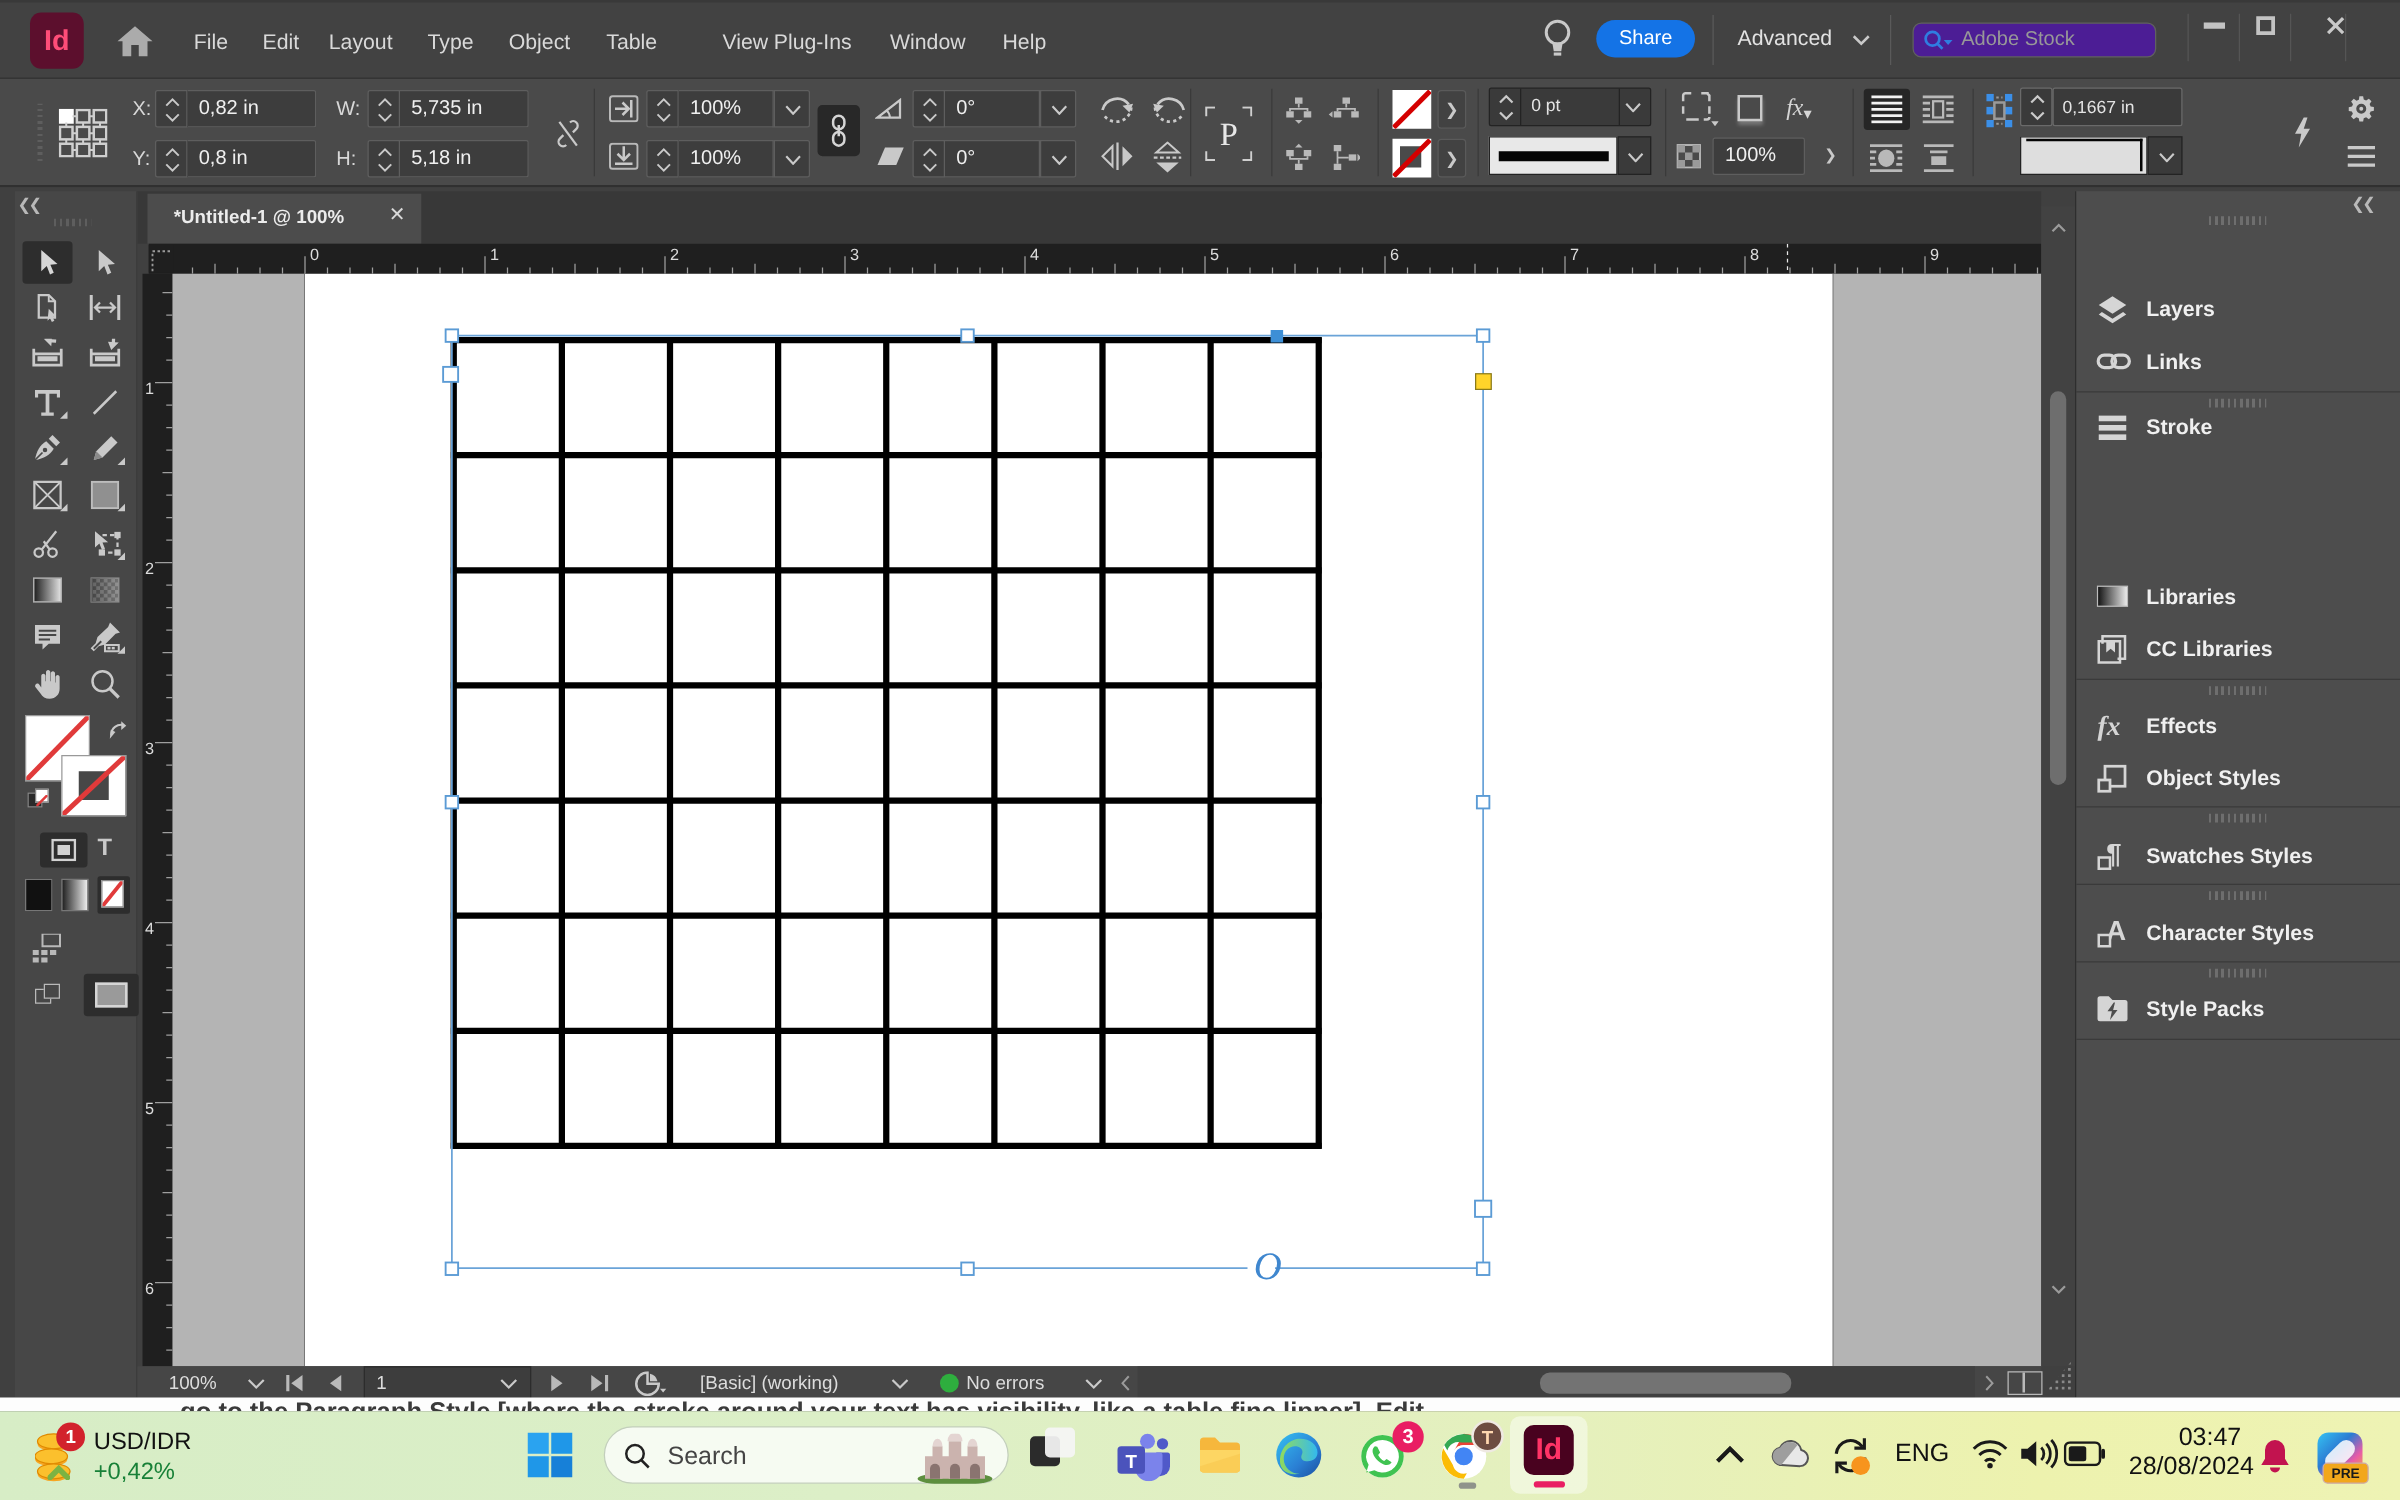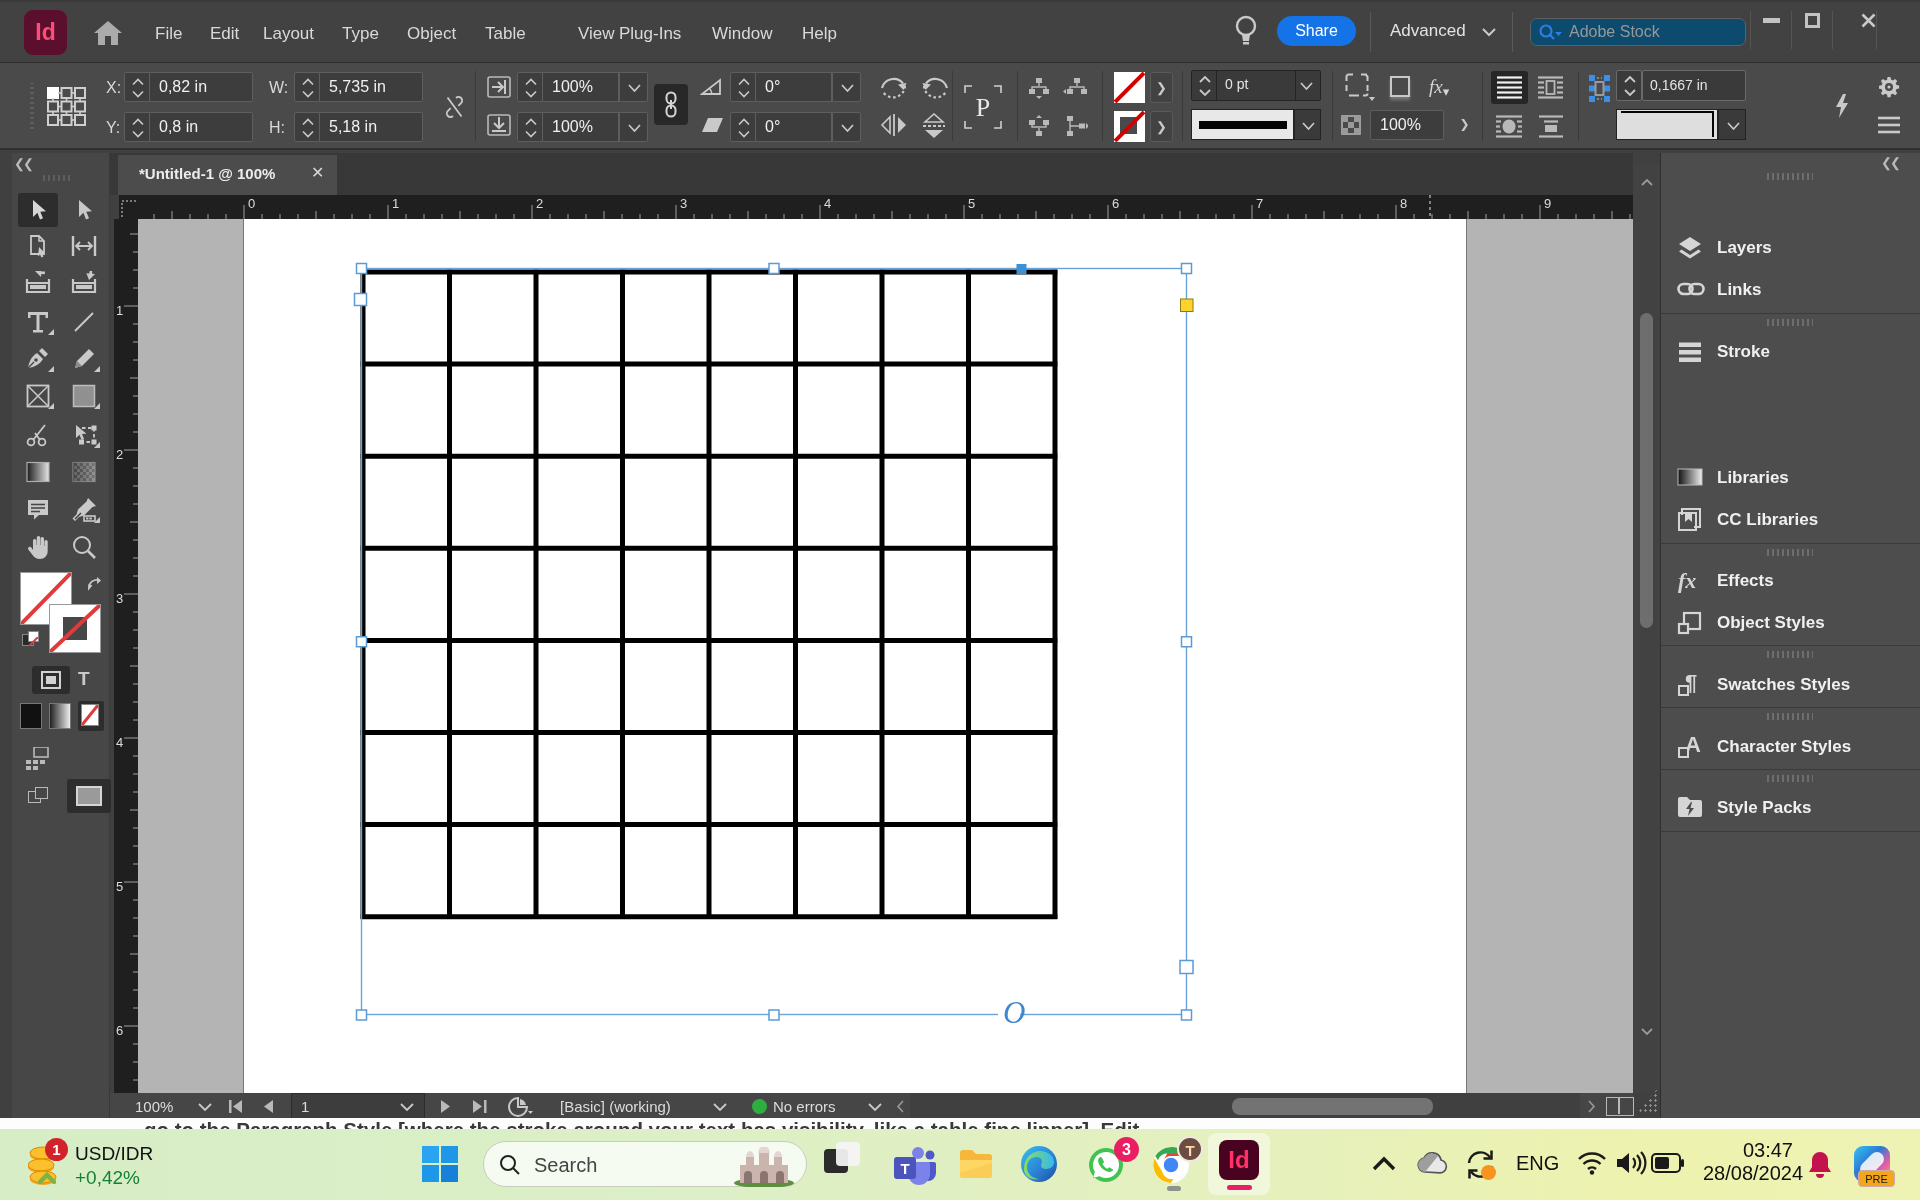--- a/index.html
+++ b/index.html
@@ -66,21 +66,21 @@
       <path d="M8 20 L16 20 L15 26 L9 26 Z" fill="#c9c9c9"></path>
       <rect x="9" y="27" width="6" height="2.5" fill="#c9c9c9"></rect>
     </svg>
   <div class="abs" style="left:1277px;top:14px;width:79px;height:30px;background:#1473e6;border-radius:15px;color:#fff;font-size:16px;text-align:center;line-height:29px">Share</div>
   <div class="abs" style="left:1370px;top:10px;width:1px;height:40px;background:#5a5a5a"></div>
   <div class="abs" style="left:1390px;top:19px;color:#e2e2e2;font-size:17px">Advanced</div>
   <svg class="abs" style="left:1482px;top:26px" width="14" height="9" viewBox="0 0 14 9">
       <path d="M1 1 L7 7 L13 1" fill="none" stroke="#c9c9c9" stroke-width="2"></path>
     </svg>
   <div class="abs" style="left:1512px;top:10px;width:1px;height:40px;background:#5a5a5a"></div>
-  <div class="abs" style="left:1530px;top:16px;width:216px;height:28px;background:#0c4a6e;border:1.5px solid #606060;border-radius:7px">
+  <div class="abs" style="left:1530px;top:16px;width:195px;height:28px;background:#4c1d95;border:1.5px solid #606060;border-radius:7px">
     <svg class="abs" style="left:7px;top:4px" width="26" height="19" viewBox="0 0 26 19">
         <circle cx="8" cy="8" r="5.5" fill="none" stroke="#2f7de1" stroke-width="2.2"></circle>
         <line x1="12" y1="12" x2="16" y2="16" stroke="#2f7de1" stroke-width="2.2"></line>
         <path d="M17 9 l7 0 -3.5 4z" fill="#2f7de1"></path>
       </svg>
     <div class="abs" style="left:38px;top:4px;color:#989898;font-size:16px">Adobe Stock</div>
   </div>
   <div class="abs" style="left:1750px;top:9px;width:1px;height:38px;background:#555"></div>
   <div class="abs" style="left:1791px;top:9px;width:1px;height:38px;background:#555"></div>
   <div class="abs" style="left:1832px;top:9px;width:1px;height:38px;background:#555"></div>
@@ -957,21 +957,21 @@
         <svg width="28" height="24" viewBox="0 0 28 24">
           <g fill="none" stroke="#d5d5d5" stroke-width="2.6">
             <rect x="1.5" y="7" width="14" height="10" rx="5"></rect>
             <rect x="12.5" y="7" width="14" height="10" rx="5"></rect>
           </g>
         </svg>
         <span class="plabel">Links</span>
       </div>
     <div class="pdiv" style="top:160px"></div>
       <div class="grip" style="left:106px;top:166px"></div>
-    <div class="pitem" style="top:178px">
+    <div class="pitem" style="top:168px">
         <svg width="26" height="26" viewBox="0 0 26 26">
           <g fill="#d5d5d5">
             <rect x="2" y="3.5" width="22" height="4.5"></rect>
             <rect x="2" y="11" width="22" height="4.5"></rect>
             <rect x="2" y="18.5" width="22" height="4.5"></rect>
           </g>
         </svg>
         <span class="plabel">Stroke</span>
       </div>
     <div class="pitem" style="top:304px">
@@ -1201,14 +1201,14 @@
         <linearGradient id="cp1" x1="0" y1="0" x2="1" y2="1">
           <stop offset="0" stop-color="#35c3f3"></stop>
           <stop offset="0.4" stop-color="#2b7cd3"></stop>
           <stop offset="0.7" stop-color="#e85ba8"></stop>
           <stop offset="1" stop-color="#f7b633"></stop>
         </linearGradient>
       </defs>
       <rect x="2" y="2" width="36" height="36" rx="9" fill="url(#cp1)"></rect>
       <path d="M13 13 a7 7 0 0 1 14 0 v14 a7 7 0 0 1 -14 0z" fill="#fff" opacity="0.85" transform="rotate(45 20 20)"></path>
     </svg>
-  <div class="abs" style="left:1858px;top:41px;width:37px;height:17px;background:#f2a71b;border-radius:4px;color:#1a1a1a;font-size:11px;font-weight:normal;text-align:center;line-height:17px;border:1px solid #caa">PRE</div>
+  <div class="abs" style="left:1858px;top:41px;width:37px;height:17px;background:#f2a71b;border-radius:4px;color:#1a1a1a;font-size:11px;font-weight:bold;text-align:center;line-height:17px;border:1px solid #caa">PRE</div>
 </div>
 
 </body></html>

